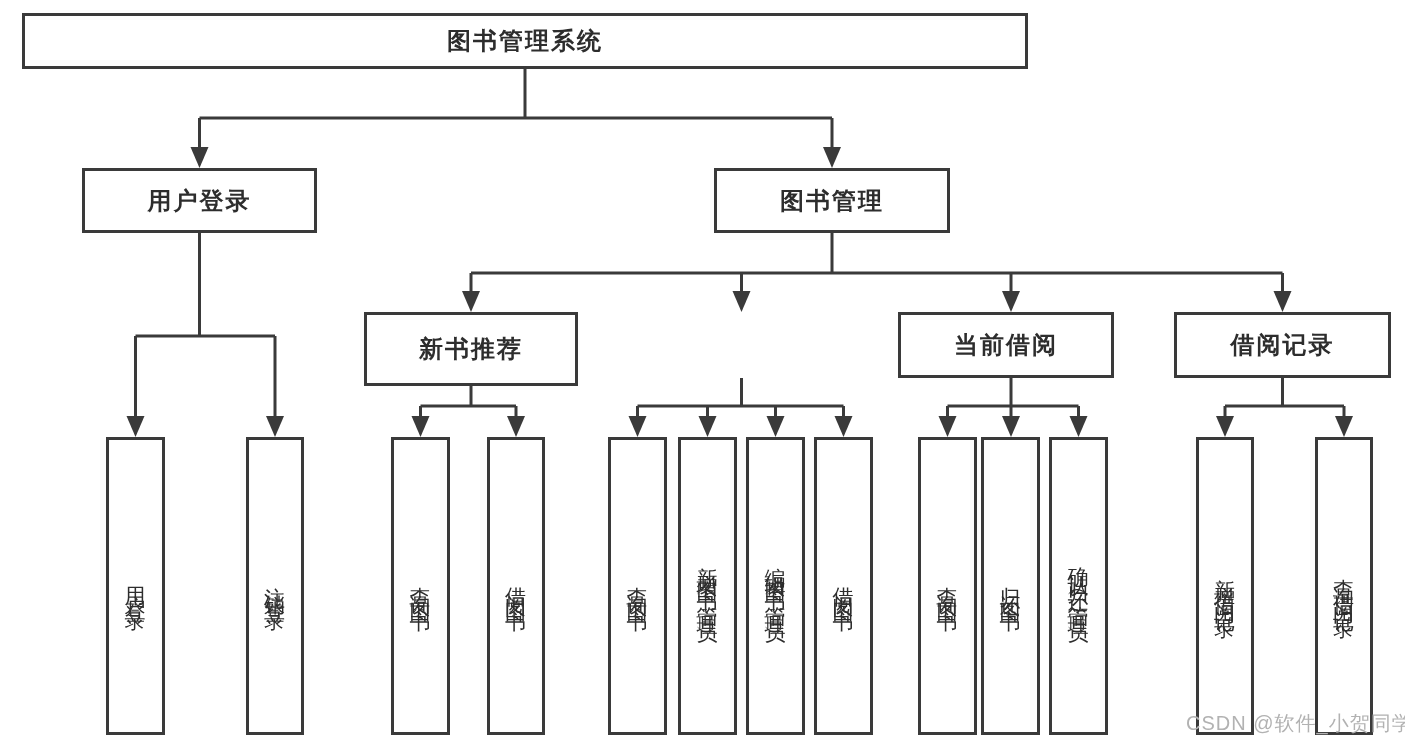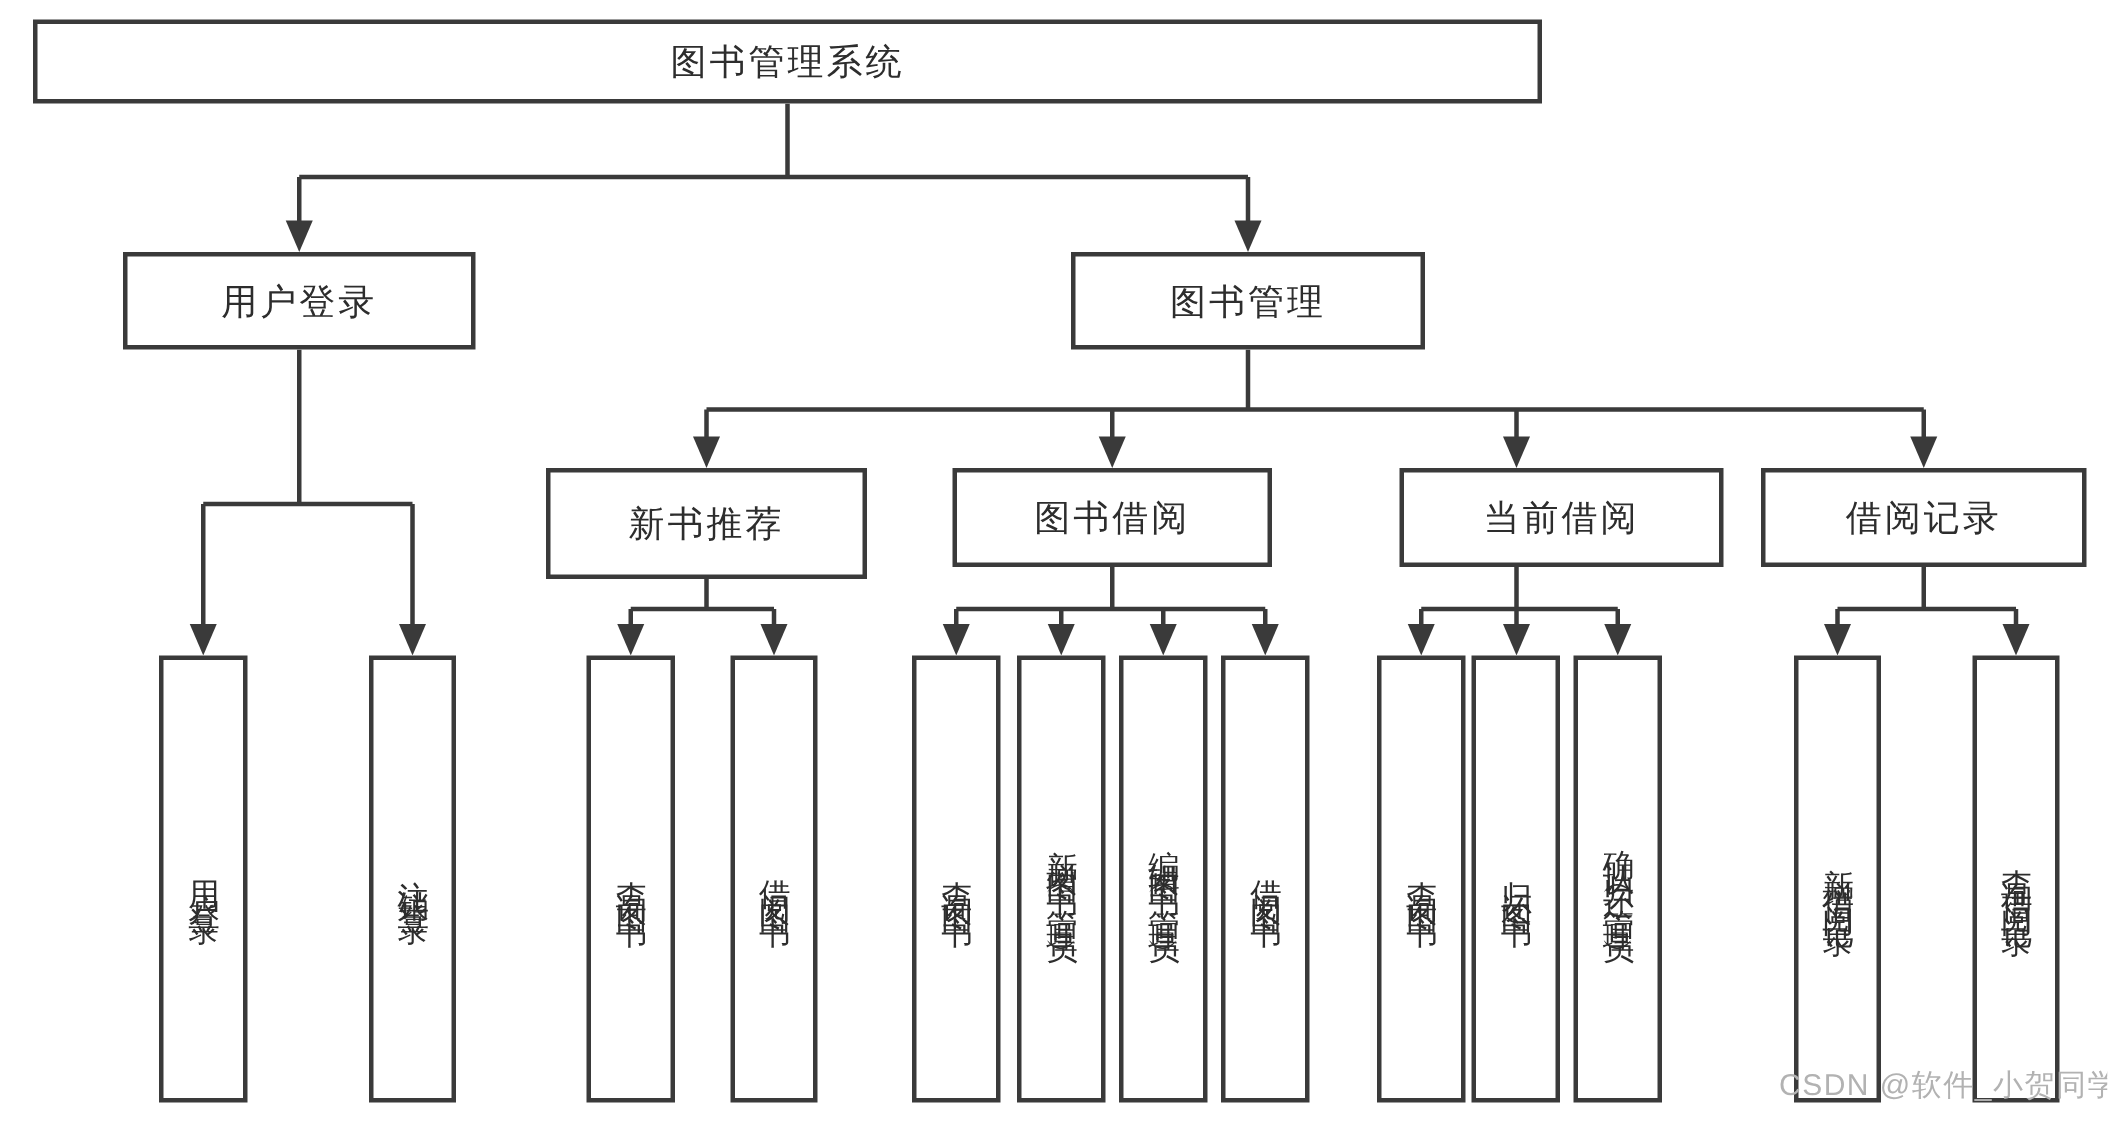--- a/index.html
+++ b/index.html
@@ -20,21 +20,21 @@
   svg.wires{position:absolute;left:0;top:0;width:1405px;height:747px;}
   svg.wires path{fill:none;stroke:var(--line-color);stroke-width:3;}
   svg.wires polygon{fill:var(--line-color);stroke:none;}
   .box{
     position:absolute;box-sizing:border-box;
     background:#fff;border:3px solid var(--line-color);
     color:var(--text-color);
     display:flex;align-items:center;justify-content:center;
     text-align:center;
   }
-  .box.h{font-size:24px;letter-spacing:2px;white-space:nowrap;}
+  .box.h{font-size:24px;letter-spacing:2px;white-space:nowrap;font-weight:bold;}
   .box.v{
     writing-mode:vertical-rl;
     text-orientation:mixed;
     font-size:21px;letter-spacing:8px;line-height:1;
     white-space:nowrap;
   }
   .watermark{
     position:absolute;left:1186px;top:710px;
     font-size:20px;letter-spacing:1px;
     color:var(--watermark-color);
@@ -95,22 +95,21 @@
       <polygon points="1335,416 1353,416 1344,437"></polygon>
     </g>
   </svg>
 
   <div class="box h" style="left:22px;top:13px;width:1006px;height:56px">图书管理系统</div>
 
   <div class="box h" style="left:82px;top:168px;width:235px;height:65px">用户登录</div>
   <div class="box h" style="left:714px;top:168px;width:236px;height:65px">图书管理</div>
 
   <div class="box h" style="left:364px;top:312px;width:214px;height:74px">新书推荐</div>
-  <div class="box h" style="left:635px;top:312px;width:213px;height:66px">图书借阅</div>
-  <div class="box h" style="left:933px;top:312px;width:216px;height:66px">当前借阅</div>
+  <div class="box h" style="left:898px;top:312px;width:216px;height:66px">当前借阅</div>
   <div class="box h" style="left:1174px;top:312px;width:217px;height:66px">借阅记录</div>
 
   <div class="box v" style="left:106px;top:437px;width:59px;height:298px">用户登录</div>
   <div class="box v" style="left:246px;top:437px;width:58px;height:298px">注销登录</div>
 
   <div class="box v" style="left:391px;top:437px;width:59px;height:298px">查询图书</div>
   <div class="box v" style="left:487px;top:437px;width:58px;height:298px">借阅图书</div>
 
   <div class="box v" style="left:608px;top:437px;width:59px;height:298px">查询图书</div>
   <div class="box v" style="left:678px;top:437px;width:59px;height:298px">新增图书（管理员）</div>

